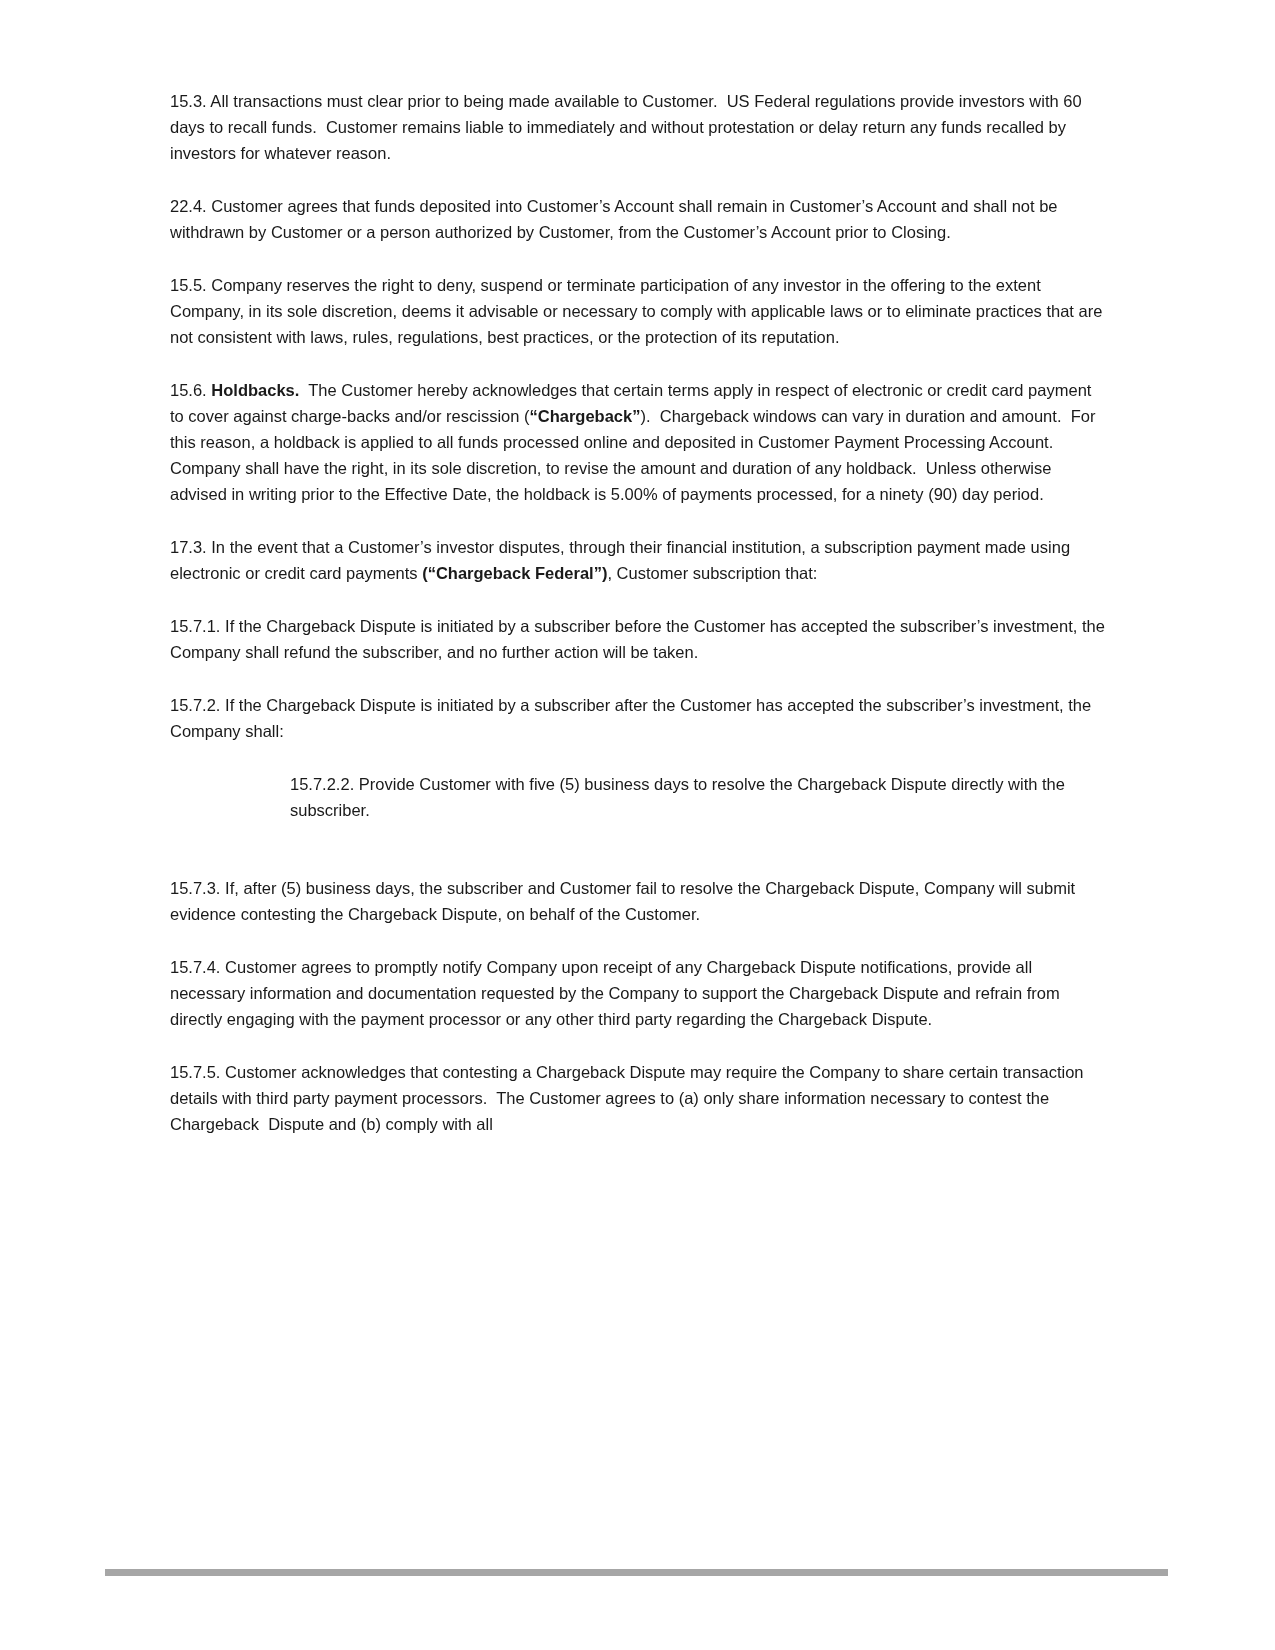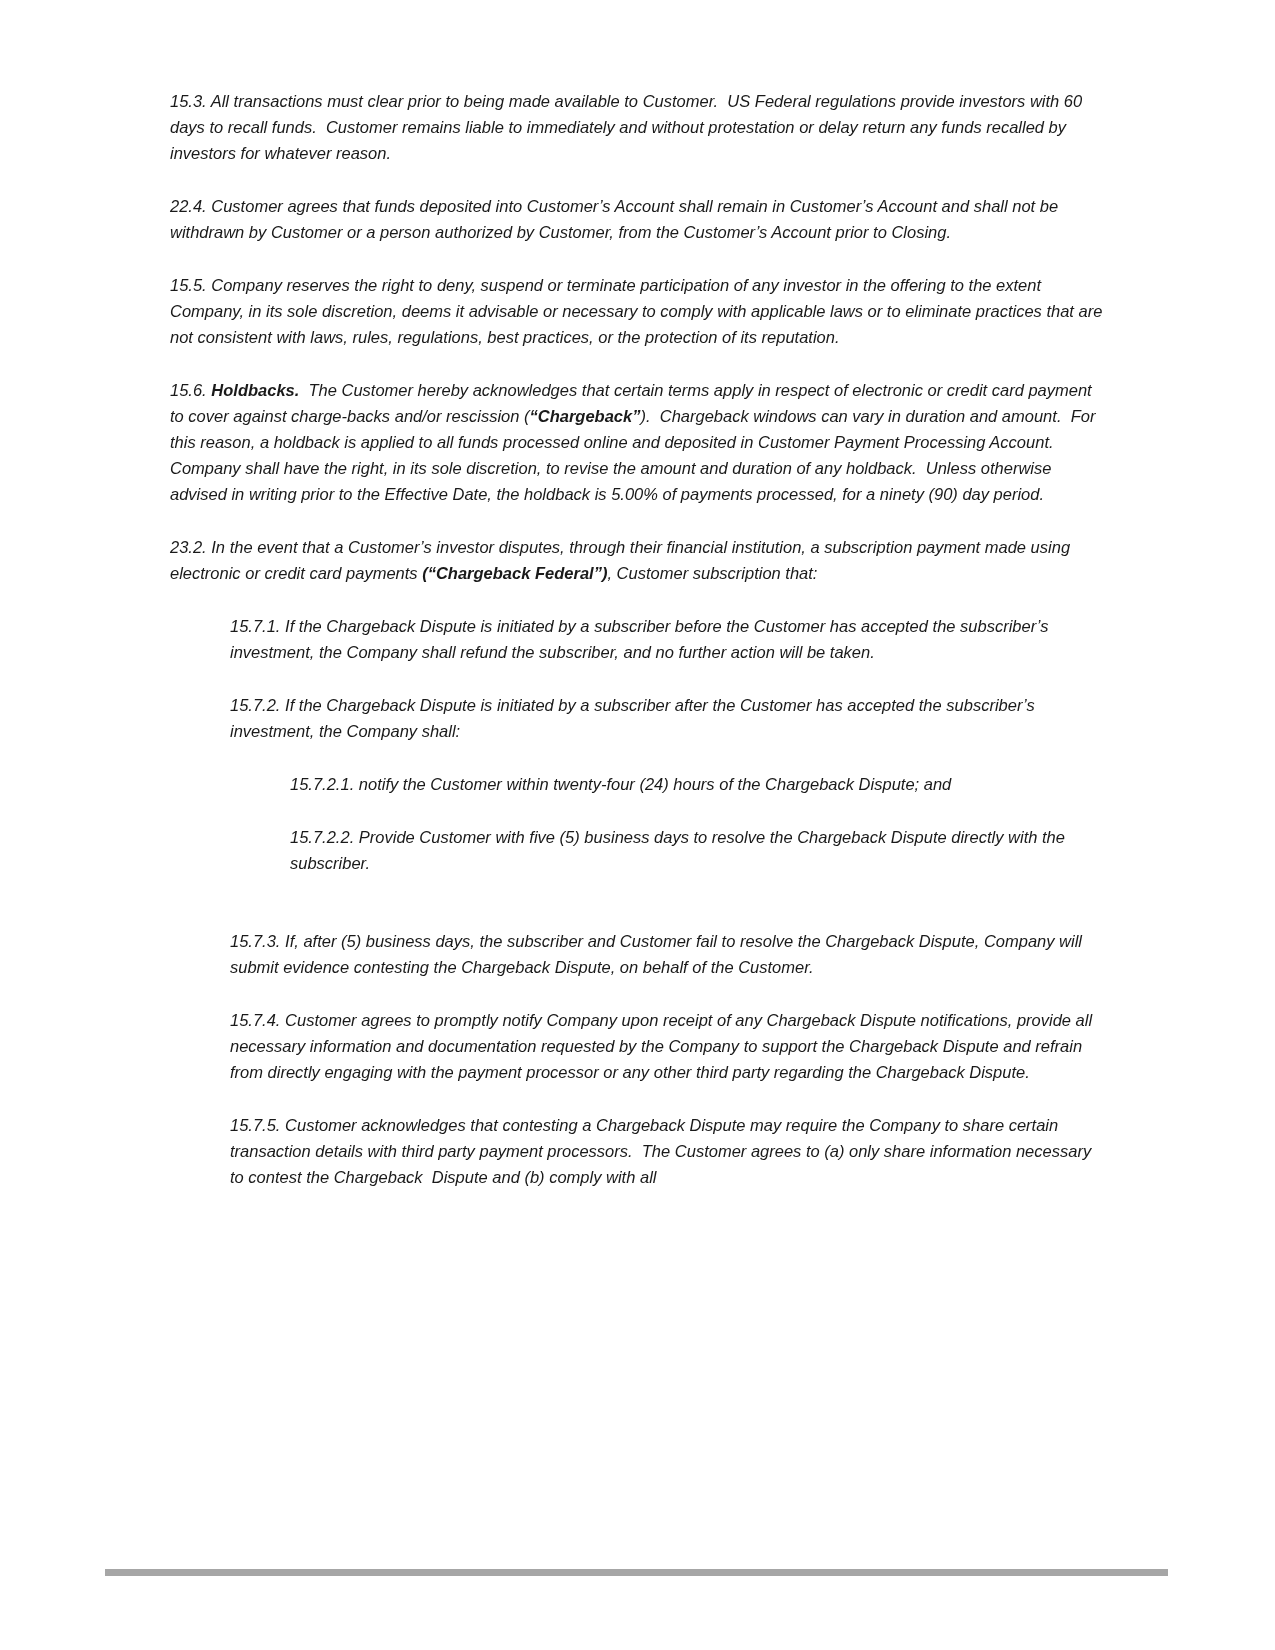--- a/index.html
+++ b/index.html
@@ -21,46 +21,44 @@
     top: 88px;
     left: 170px;
     right: 170px;
   }
   .para {
     margin: 0 0 27px 0;
     font-size: 16.5px;
     line-height: 26px;
     white-space: pre-wrap;
     text-align: left;
-    font-style: italic;
   }
-  .para.indent-1 { margin-left: 60px; }
+  .para.indent-1 { }
   .para.indent-2 { margin-left: 120px; }
   .para.space-before { margin-top: 52px; }
   .bold { font-weight: bold; margin-top: 41px; }
   .page-separator {
     position: absolute;
     left: 105px;
     top: 1569px;
     width: 1063px;
     height: 7px;
   }
 </style>
 </head>
 <body>
 
 <div class="page" style="background: rgb(255, 255, 255); color: rgb(26, 26, 26);">
   <div class="doc-body">
       <p class="para indent-0"><span>15.3. All transactions must clear prior to being made available to Customer.  US Federal regulations provide investors with 60 days to recall funds.  Customer remains liable to immediately and without protestation or delay return any funds recalled by investors for whatever reason.</span></p>
       <p class="para indent-0"><span>22.4. Customer agrees that funds deposited into Customer’s Account shall remain in Customer’s Account and shall not be withdrawn by Customer or a person authorized by Customer, from the Customer’s Account prior to Closing.</span></p>
       <p class="para indent-0"><span>15.5. Company reserves the right to deny, suspend or terminate participation of any investor in the offering to the extent Company, in its sole discretion, deems it advisable or necessary to comply with applicable laws or to eliminate practices that are not consistent with laws, rules, regulations, best practices, or the protection of its reputation.</span></p>
       <p class="para indent-0"><span>15.6. </span><span class="bold">Holdbacks.</span><span>  The Customer hereby acknowledges that certain terms apply in respect of electronic or credit card payment to cover against charge-backs and/or rescission (</span><span class="bold">“Chargeback”</span><span>).  Chargeback windows can vary in duration and amount.  For this reason, a holdback is applied to all funds processed online and deposited in Customer Payment Processing Account.  Company shall have the right, in its sole discretion, to revise the amount and duration of any holdback.  Unless otherwise advised in writing prior to the Effective Date, the holdback is 5.00% of payments processed, for a ninety (90) day period.</span></p>
-      <p class="para indent-0"><span>23.2. In the event that a Customer’s investor disputes, through their financial institution, a subscription payment made using electronic or credit card payments </span><span class="bold">(“Chargeback Federal”)</span><span>, Customer subscription that:</span></p>
+      <p class="para indent-0"><span>17.3. In the event that a Customer’s investor disputes, through their financial institution, a subscription payment made using electronic or credit card payments </span><span class="bold">(“Chargeback Federal”)</span><span>, Customer subscription that:</span></p>
       <p class="para indent-1"><span>15.7.1. If the Chargeback Dispute is initiated by a subscriber before the Customer has accepted the subscriber’s investment, the Company shall refund the subscriber, and no further action will be taken.</span></p>
       <p class="para indent-1"><span>15.7.2. If the Chargeback Dispute is initiated by a subscriber after the Customer has accepted the subscriber’s investment, the Company shall:</span></p>
-      <p class="para indent-2"><span>15.7.2.1. notify the Customer within twenty-four (24) hours of the Chargeback Dispute; and</span></p>
       <p class="para indent-2"><span>15.7.2.2. Provide Customer with five (5) business days to resolve the Chargeback Dispute directly with the subscriber.</span></p>
       <p class="para indent-1 space-before"><span>15.7.3. If, after (5) business days, the subscriber and Customer fail to resolve the Chargeback Dispute, Company will submit evidence contesting the Chargeback Dispute, on behalf of the Customer.</span></p>
       <p class="para indent-1"><span>15.7.4. Customer agrees to promptly notify Company upon receipt of any Chargeback Dispute notifications, provide all necessary information and documentation requested by the Company to support the Chargeback Dispute and refrain from directly engaging with the payment processor or any other third party regarding the Chargeback Dispute.</span></p>
       <p class="para indent-1"><span>15.7.5. Customer acknowledges that contesting a Chargeback Dispute may require the Company to share certain transaction details with third party payment processors.  The Customer agrees to (a) only share information necessary to contest the Chargeback  Dispute and (b) comply with all</span></p>
     </div>
   <div class="page-separator" style="background: rgb(166, 166, 166);"></div>
 </div>
 
 </body></html>

